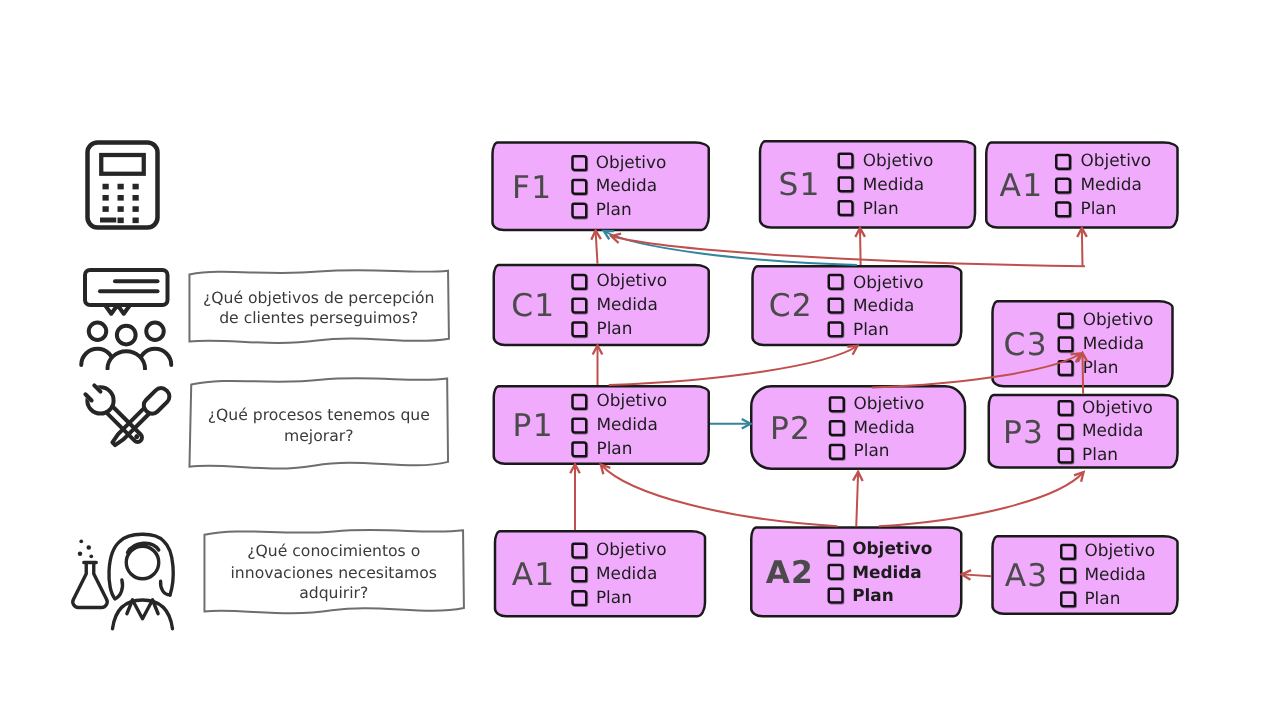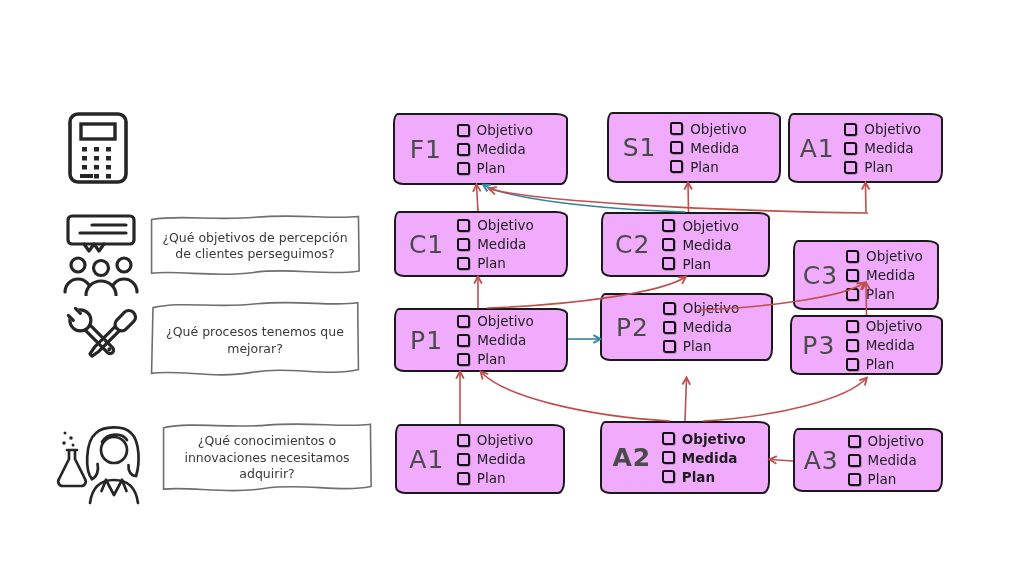--- a/index.html
+++ b/index.html
@@ -242,21 +242,21 @@
       <div class="check-item">
           <span class="cb"></span>
           <span>Medida</span>
         </div>
       <div class="check-item">
           <span class="cb"></span>
           <span>Plan</span>
         </div>
     </div>
   </div>
-  <div class="node" style="left:600px;top:293px;width:173px;height:68px;">
+  <div class="node" style="left:600px;top:308px;width:173px;height:68px;border-radius:17px;">
     <div class="node-label">P2</div>
     <div class="checklist">
       <div class="check-item">
           <span class="cb"></span>
           <span>Objetivo</span>
         </div>
       <div class="check-item">
           <span class="cb"></span>
           <span>Medida</span>
         </div>

